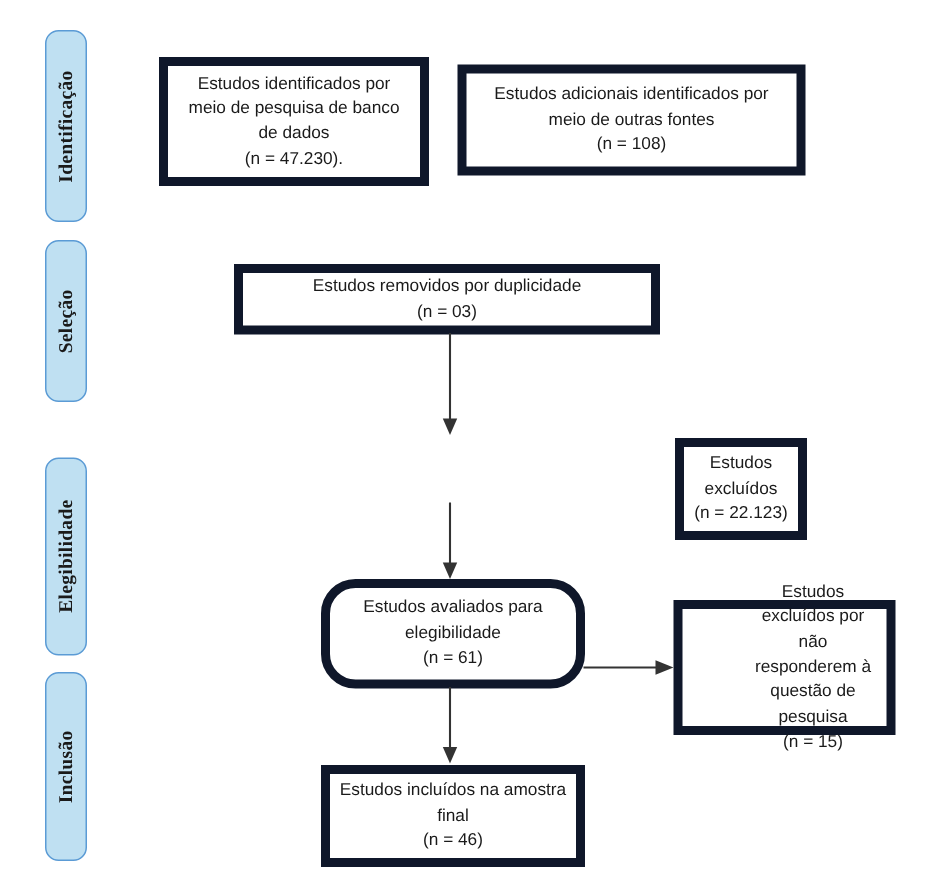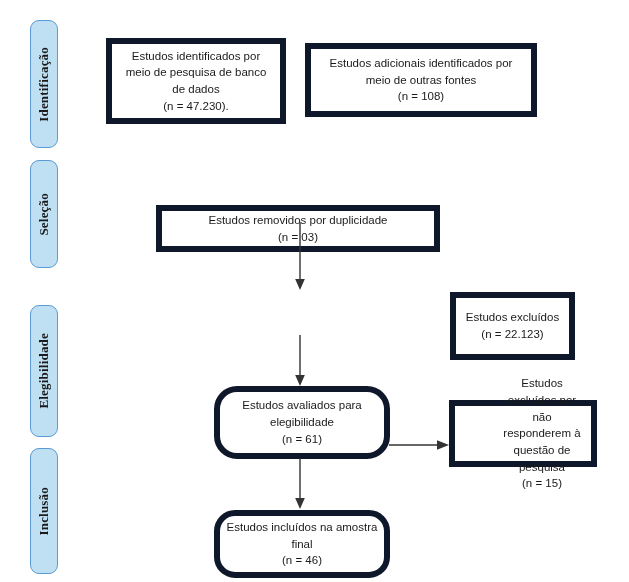--- a/index.html
+++ b/index.html
@@ -90,42 +90,42 @@
   <div class="flow-box" style="left:106px; top:38px; width:180px; height:86px;">
     <span class="box-text">Estudos identificados por meio de pesquisa de banco de dados
 (n = 47.230).</span>
   </div>
 
   <div class="flow-box" style="left:305px; top:43px; width:232px; height:74px;">
     <span class="box-text">Estudos adicionais identificados por meio de outras fontes
 (n = 108)</span>
   </div>
 
-  <div class="flow-box" style="left:156px; top:176px; width:284px; height:47px;margin-top:29px;">
+  <div class="flow-box" style="left:156px; top:176px; width:284px; height:47px;">
     <span class="box-text">Estudos removidos por duplicidade
 (n = 03)</span>
   </div>
 
 
-  <div class="flow-box" style="left:450px; top:292px; width:125px; height:68px;">
+  <div class="flow-box" style="left:450px; top:292px; width:88px; height:68px;">
     <span class="box-text">Estudos excluídos
 (n = 22.123)</span>
   </div>
 
   <div class="flow-box" style="left:214px; top:386px; width:176px; height:73px;border-radius:23px;">
     <span class="box-text">Estudos avaliados para elegibilidade
 (n = 61)</span>
   </div>
 
-  <div class="flow-box" style="left:449px; top:400px; width:148px; height:67px;padding-left:44px;">
+  <div class="flow-box" style="left:449px; top:400px; width:148px; height:90px;padding-left:44px;">
     <span class="box-text">Estudos excluídos por não responderem à questão de pesquisa
 (n = 15)</span>
   </div>
 
-  <div class="flow-box" style="left:214px; top:510px; width:176px; height:68px;border-radius:21px;">
+  <div class="flow-box" style="left:214px; top:510px; width:176px; height:68px;">
     <span class="box-text">Estudos incluídos na amostra final
 (n = 46)</span>
   </div>
 
   <div class="connector" style="left:292px; top:222px; width:16px; height:70px;">
     <svg width="16" height="70" viewBox="0 0 16 70">
       <line x1="8" y1="0" x2="8" y2="59" stroke="#333333" stroke-width="1.4"></line>
       <polygon points="8,68 3.2,57 12.8,57" fill="#333333"></polygon>
     </svg>
   </div>

